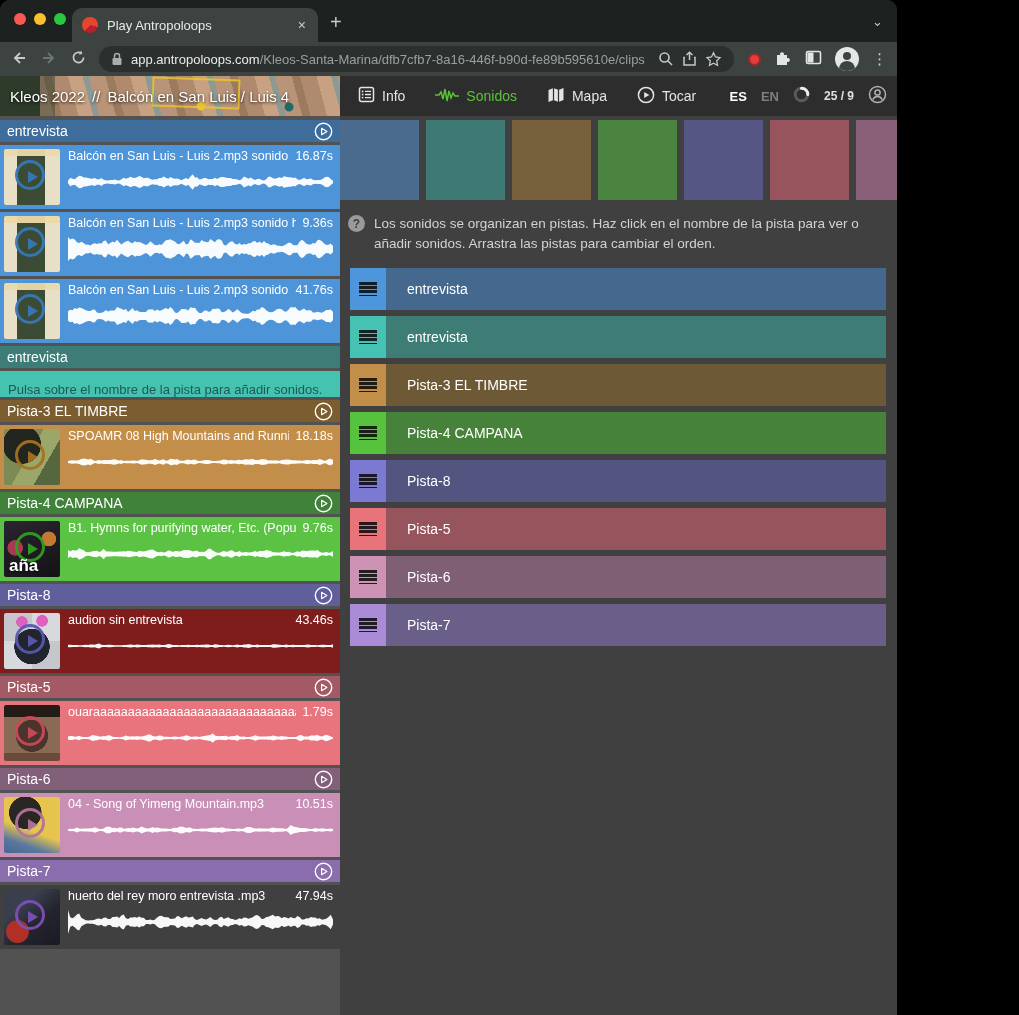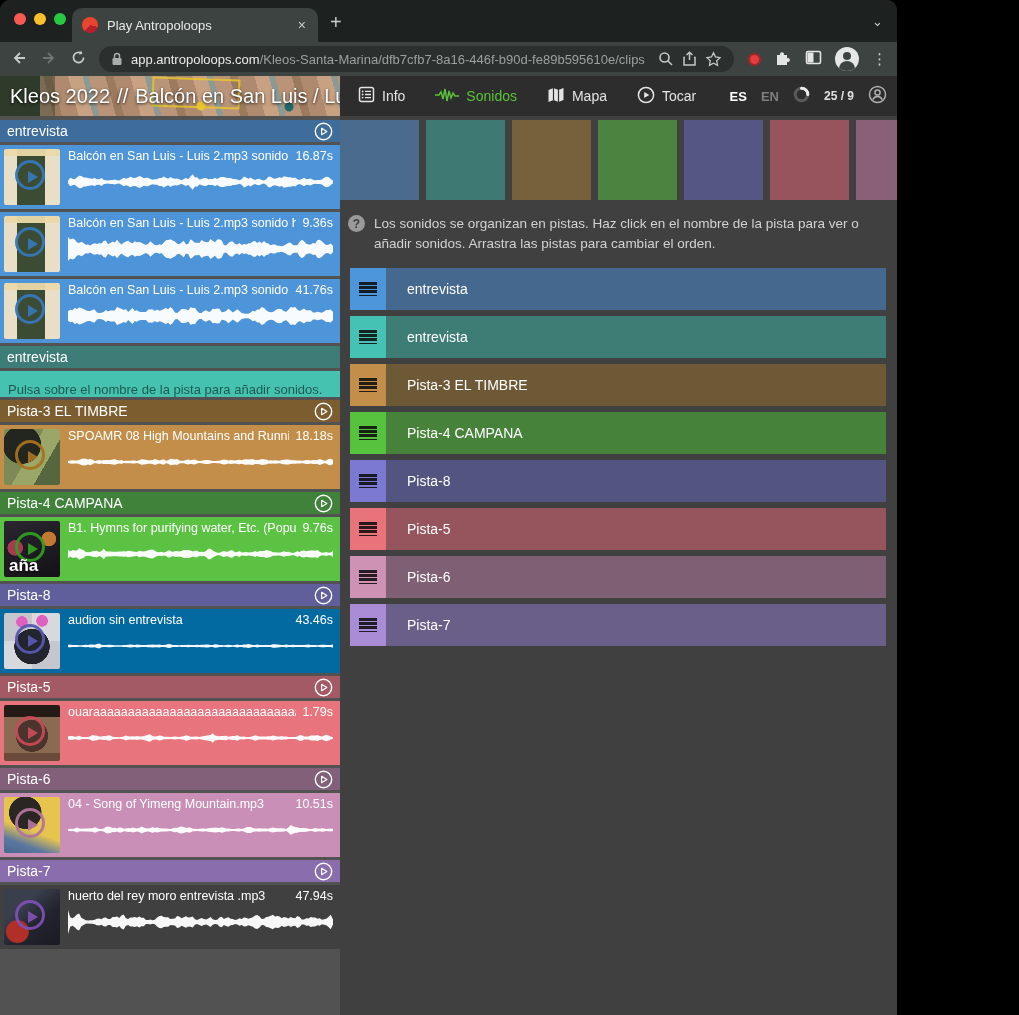--- a/index.html
+++ b/index.html
@@ -36,21 +36,21 @@
   
   .sitenav{position:relative;height:40px;background:#2D2D2D;}
   .hero{position:absolute;left:0;top:0;width:340px;height:40px;overflow:hidden;
     background:
       radial-gradient(circle at 289px 31px, #1F6A6A 0 4px, rgba(0,0,0,0) 5px),
       radial-gradient(circle at 201px 30px, #E8C52E 0 4px, rgba(0,0,0,0) 5px),
       linear-gradient(90deg, #2E3A2A 0 40px, rgba(46,58,42,.45) 40px 55px, rgba(0,0,0,0) 55px),
       repeating-linear-gradient(75deg, #B08A6E 0 16px, #C7A182 16px 30px, #8D9A93 30px 36px, #B99478 36px 52px, #9C7A5E 52px 60px);
     background-color:#A98A70;}
   .hero-outline{position:absolute;left:152px;top:2px;width:88px;height:30px;border:2px solid #E8C52E;transform:rotate(2deg);opacity:.85;}
-  .breadcrumb{position:absolute;left:10px;top:0;height:40px;display:flex;align-items:center;gap:7px;color:#fff;font-size:20px;text-shadow:0 1px 3px rgba(0,0,0,.85);white-space:nowrap;}
+  .breadcrumb{position:absolute;left:10px;top:0;height:40px;display:flex;align-items:center;gap:7px;color:#fff;font-size:15px;text-shadow:0 1px 3px rgba(0,0,0,.85);white-space:nowrap;}
   .menu{position:absolute;left:358px;top:0;height:40px;display:flex;align-items:center;gap:30px;}
   .menu-item{display:flex;align-items:center;gap:7px;color:#E4E4E4;font-size:14px;cursor:default;}
   .menu-item.active{color:#5BC338;}
   .nav-right{position:absolute;right:10px;top:0;height:40px;display:flex;align-items:center;gap:14px;}
   .lang-es{color:#FFF;font-size:13px;font-weight:bold;}
   .lang-en{color:#7E7E7E;font-size:13px;font-weight:bold;}
   .counter{color:#E0E0E0;font-size:12px;font-weight:bold;}
 
   
   .content{display:flex;height:899px;}
@@ -333,21 +333,21 @@
   </div>
         <div class="t-header" style="background: rgb(96, 94, 155);">
     <span>Pista-8</span>
     <span class="ph">
       <svg width="19" height="19" viewBox="0 0 19 19">
               <circle cx="9.5" cy="9.5" r="8.2" fill="none" stroke="#fff" stroke-width="1.4"></circle>
               <path d="M7.6 6.3 L12.9 9.5 L7.6 12.7 Z" fill="none" stroke="#fff" stroke-width="1.2" stroke-linejoin="round"></path>
             </svg>
     </span>
   </div>
-        <div class="clip" style="background: #0369a1;">
+        <div class="clip" style="background: #7f1d1d;">
     <span class="thumb thumb-robot" style="--acc: #5A57B0;">
       <span class="ring"></span>
       <span class="tri"></span>
 
     </span>
     <div class="clip-row">
       <span class="clip-title">audion sin entrevista</span>
       <span class="clip-dur">43.46s</span>
     </div>
     <svg class="wave" viewBox="0 0 260 26" preserveAspectRatio="none">

